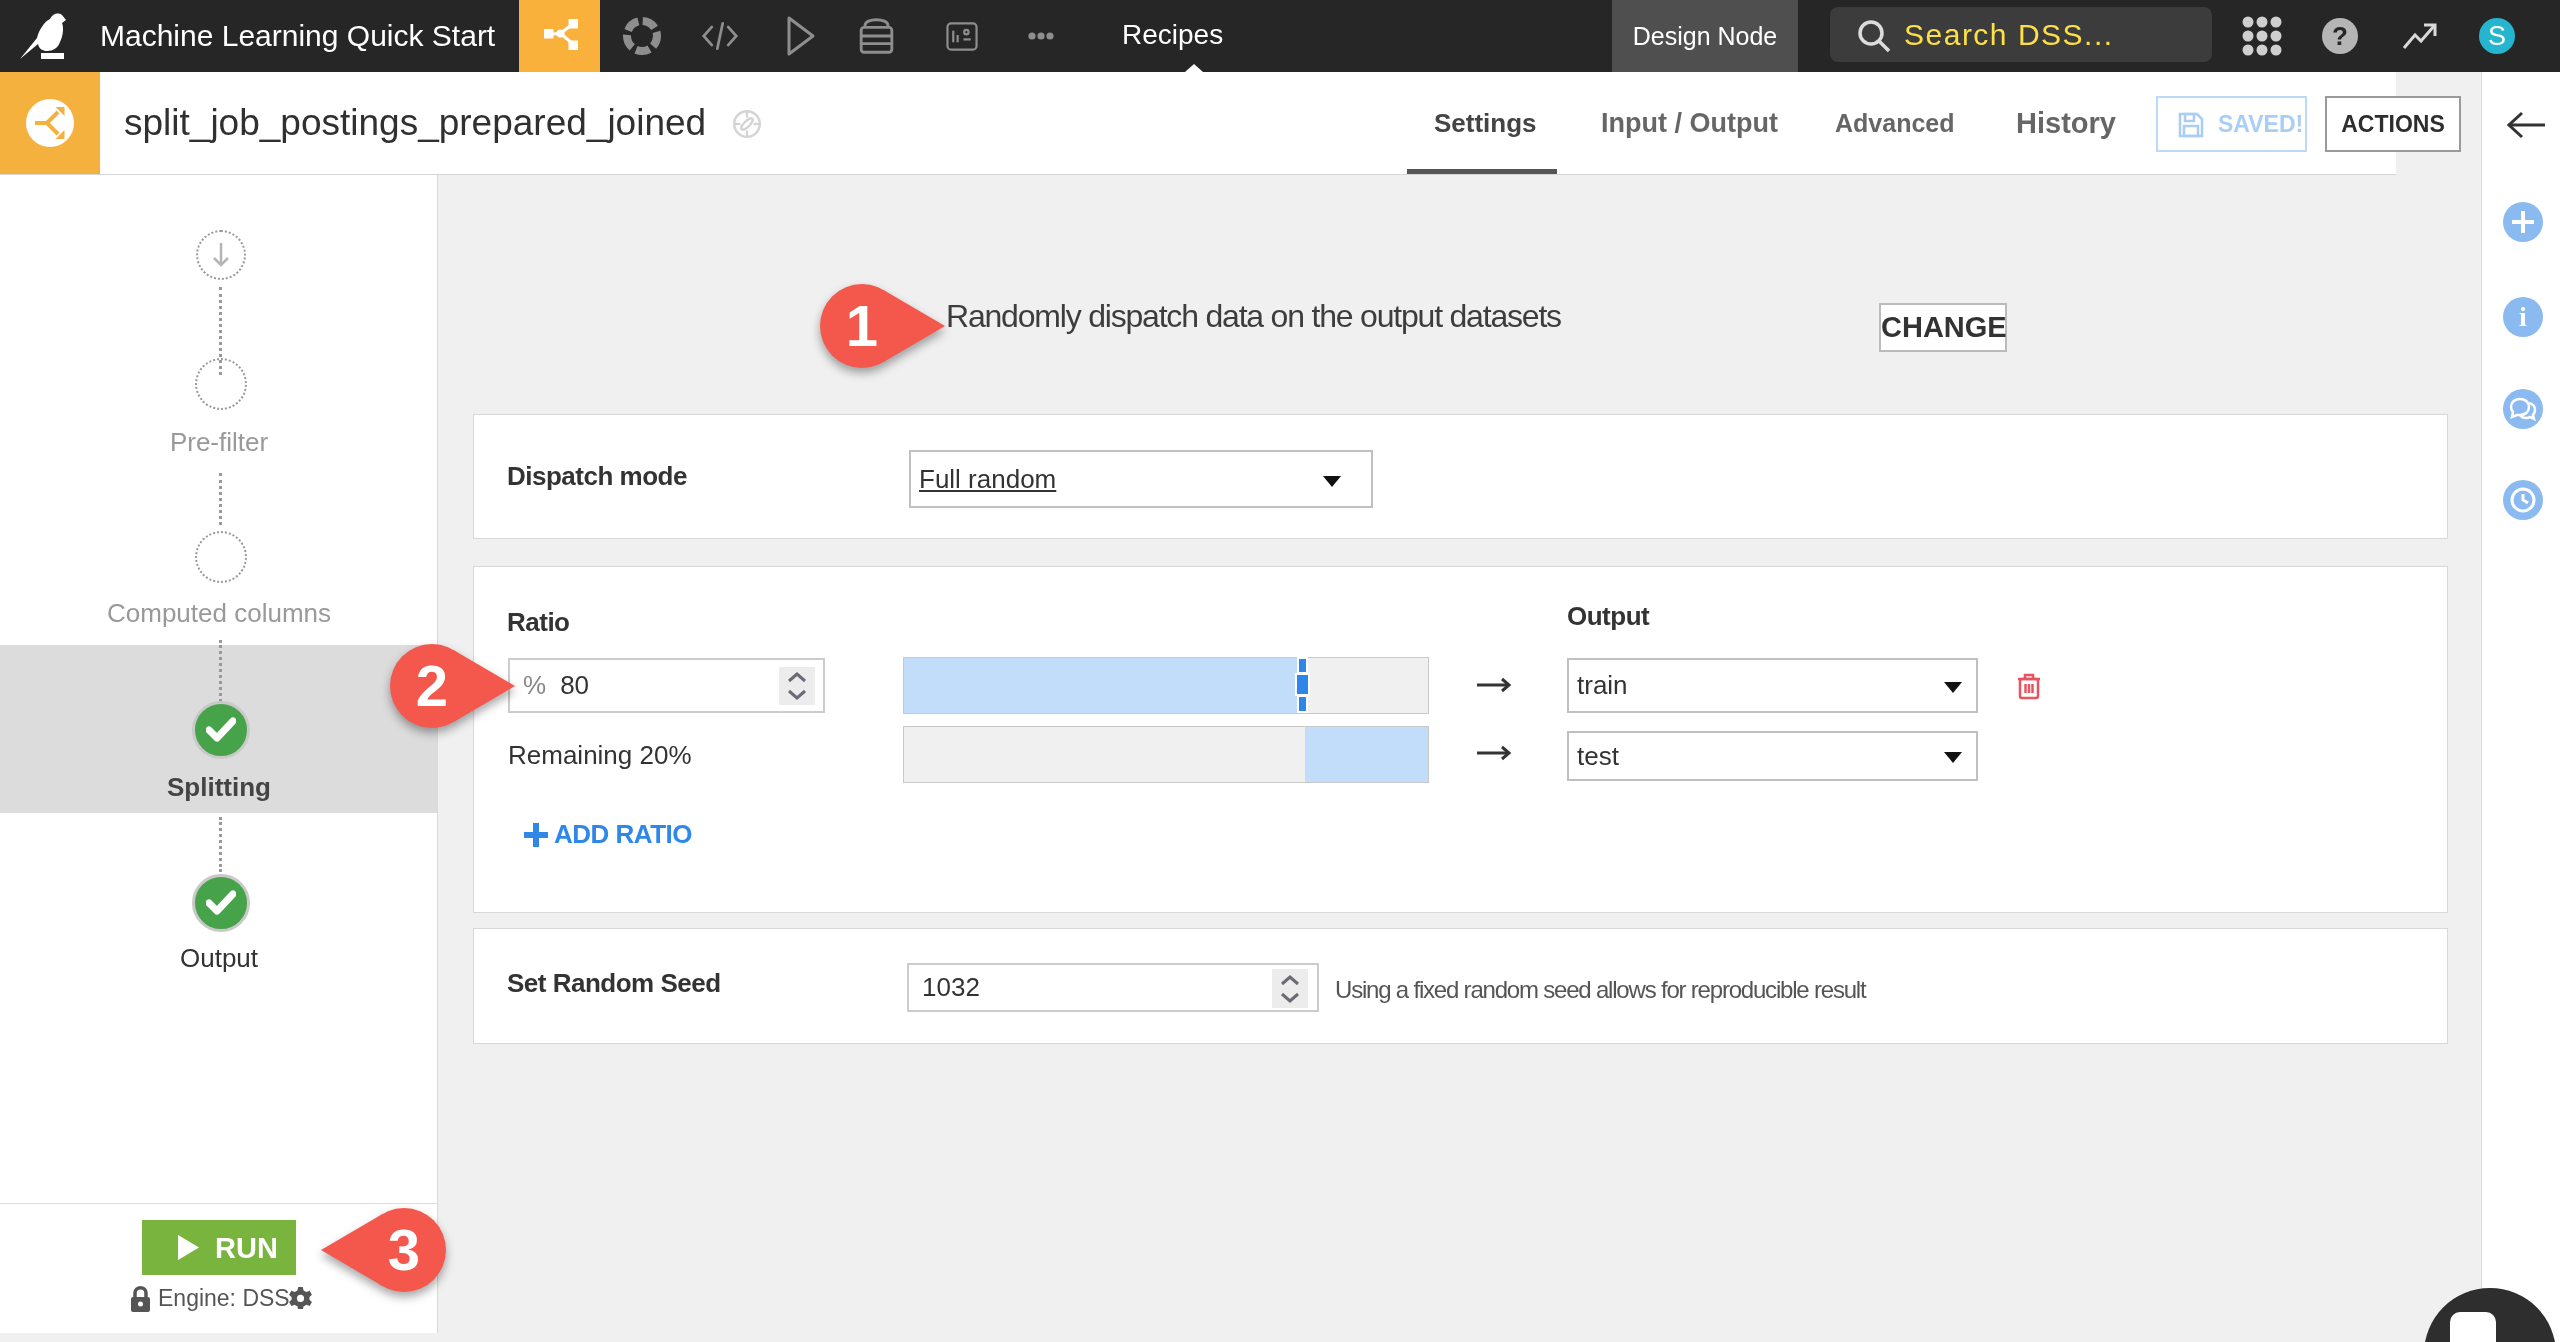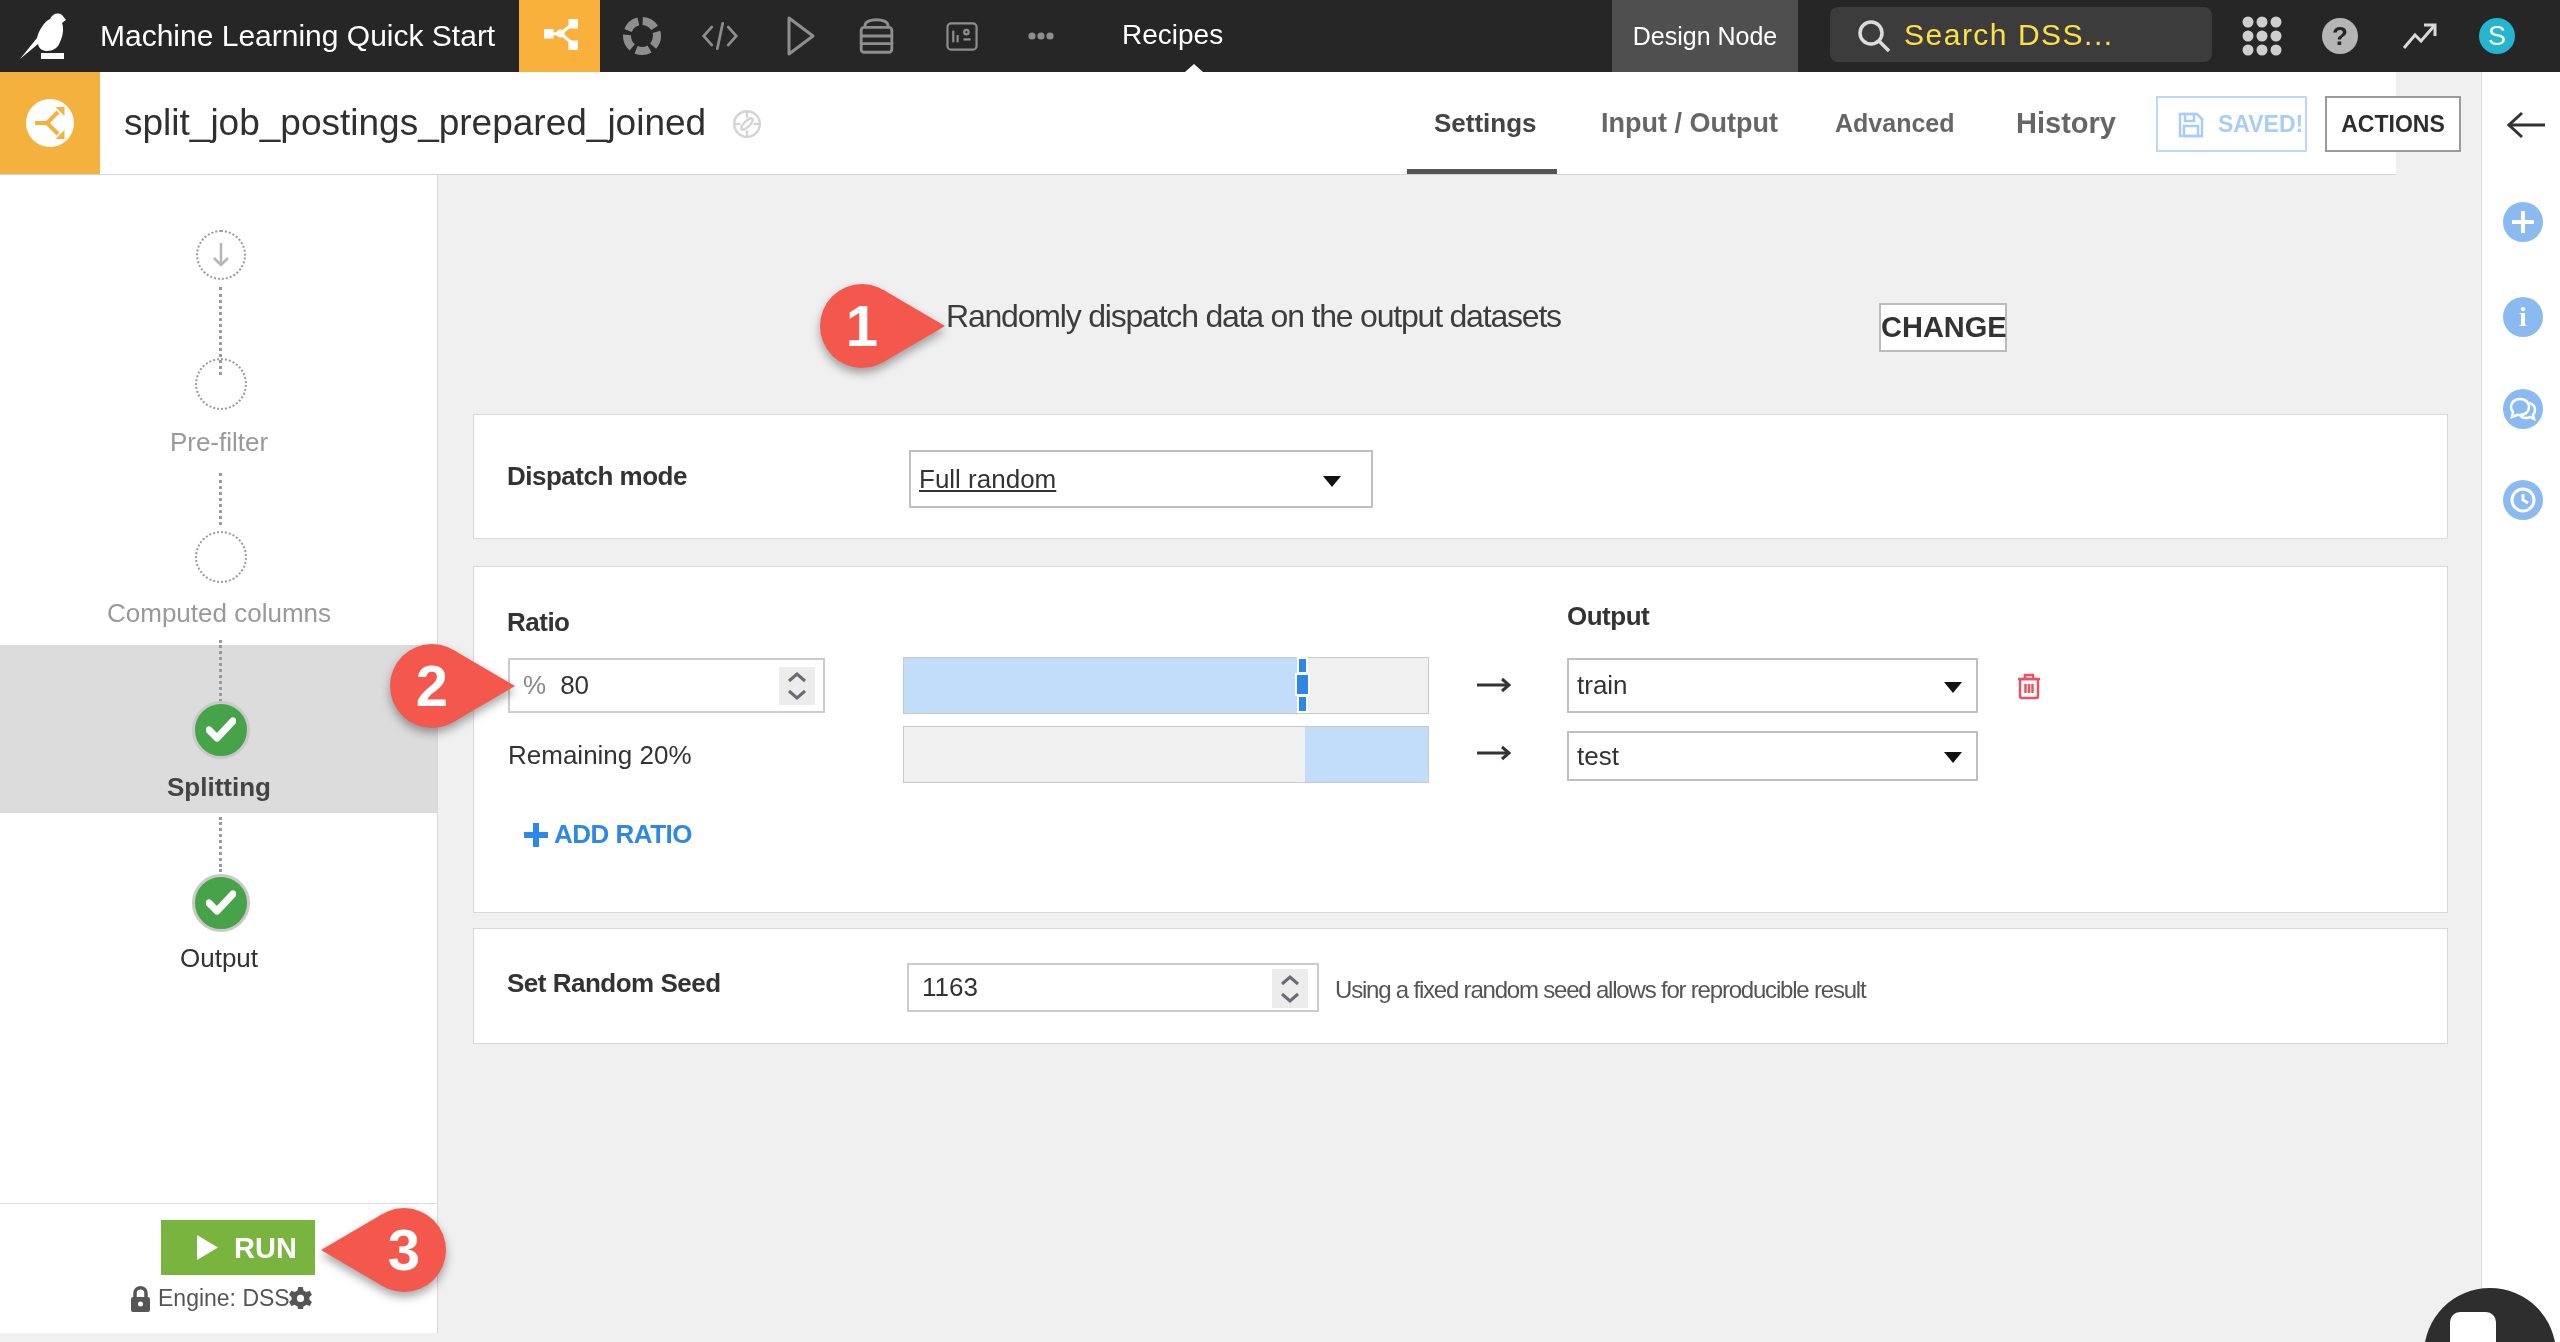--- a/index.html
+++ b/index.html
@@ -33,21 +33,21 @@
 .bluecirc { position:absolute; left:21px; width:40px; height:40px; border-radius:50%; background:#8abaf0; color:#fff; }
 
 
 #leftbar { position:absolute; left:0; top:175px; width:438px; height:1158px; background:#fff; border-right:1px solid #d9d9d9; }
 #splitrow { position:absolute; left:0; top:470px; width:437px; height:168px; background:#dcdcdc; }
 .node { position:absolute; left:195px; width:52px; height:52px; border-radius:50%; }
 .dotted { border:2px dotted #999; background:transparent; }
 .greennode { background:#46a34a; border:3px solid #c9c9c9; width:58px; height:58px; left:192px; }
 .flowlabel { position:absolute; left:0; width:438px; text-align:center; font-size:26px; color:#999; }
 .vdots { position:absolute; left:219px; width:2px; border-left:3px dotted #999; }
-#runbtn { position:absolute; left:142px; top:1045px; width:154px; height:55px; background:#79b43e; color:#fff; font-weight:bold; font-size:29px;margin-left:19px; }
+#runbtn { position:absolute; left:142px; top:1045px; width:154px; height:55px; background:#79b43e; color:#fff; font-weight:bold; font-size:29px; }
 #engine { position:absolute; left:0px; top:1108px; width:438px; font-size:26px; color:#555; }
 #botstrip { position:absolute; left:0; top:1333px; width:439px; height:9px; background:#f0f0f0; }
 
 
 #main { position:absolute; left:439px; top:175px; width:2042px; height:1167px; background:#f0f0f0; }
 #h1title { position:absolute; left:507px; top:123px; font-size:32px; letter-spacing:-1.2px; color:#3d3d3d; z-index:5; }
 #changebtn { position:absolute; left:1440px; top:128px; width:128px; height:49px; background:#fff; border:2px solid #bbb; font-size:29px; font-weight:bold; color:#333; line-height:45px; }
 .whitebox { position:absolute; left:34px; width:1975px; background:#fff; border:1px solid #d8d8d8; }
 .blabel { font-weight:bold; font-size:26px; letter-spacing:-0.5px; color:#333; position:absolute; }
 .sel { position:absolute; background:#fff; border:2px solid #c0c0c0; font-size:26px; color:#333; }
@@ -368,21 +368,21 @@
             <line x1="12" y1="0" x2="12" y2="24"></line>
             <line x1="0" y1="12" x2="24" y2="12"></line>
           </g>
         </svg><span style="position:relative;top:-3px;">ADD RATIO</span>
     </div>
   </div>
 
   <div class="whitebox" style="top:753px; height:116px;">
     <div class="blabel" style="left:33px;top:39px;">Set Random Seed</div>
     <div class="sel" style="left:433px;top:34px;width:412px;height:49px;line-height:45px;border-color:#ccc;">
-      <span style="margin-left:13px;">1163</span>
+      <span style="margin-left:13px;">1032</span>
       <div class="spinbox" style="right:9px;top:4px;width:36px;height:39px;">
         <svg style="position:absolute;left:7px;top:6px;" width="22" height="28" viewBox="0 0 22 28">
             <g stroke="#6b6b75" stroke-width="3" fill="none">
               <path d="M 3 9 L 11 2 L 19 9"></path>
               <path d="M 3 19 L 11 26 L 19 19"></path>
             </g>
           </svg>
       </div>
     </div>
     <div style="position:absolute;left:861px;top:47px;font-size:24px;letter-spacing:-1.2px;color:#555;">Using a fixed random seed allows for reproducible result</div>

